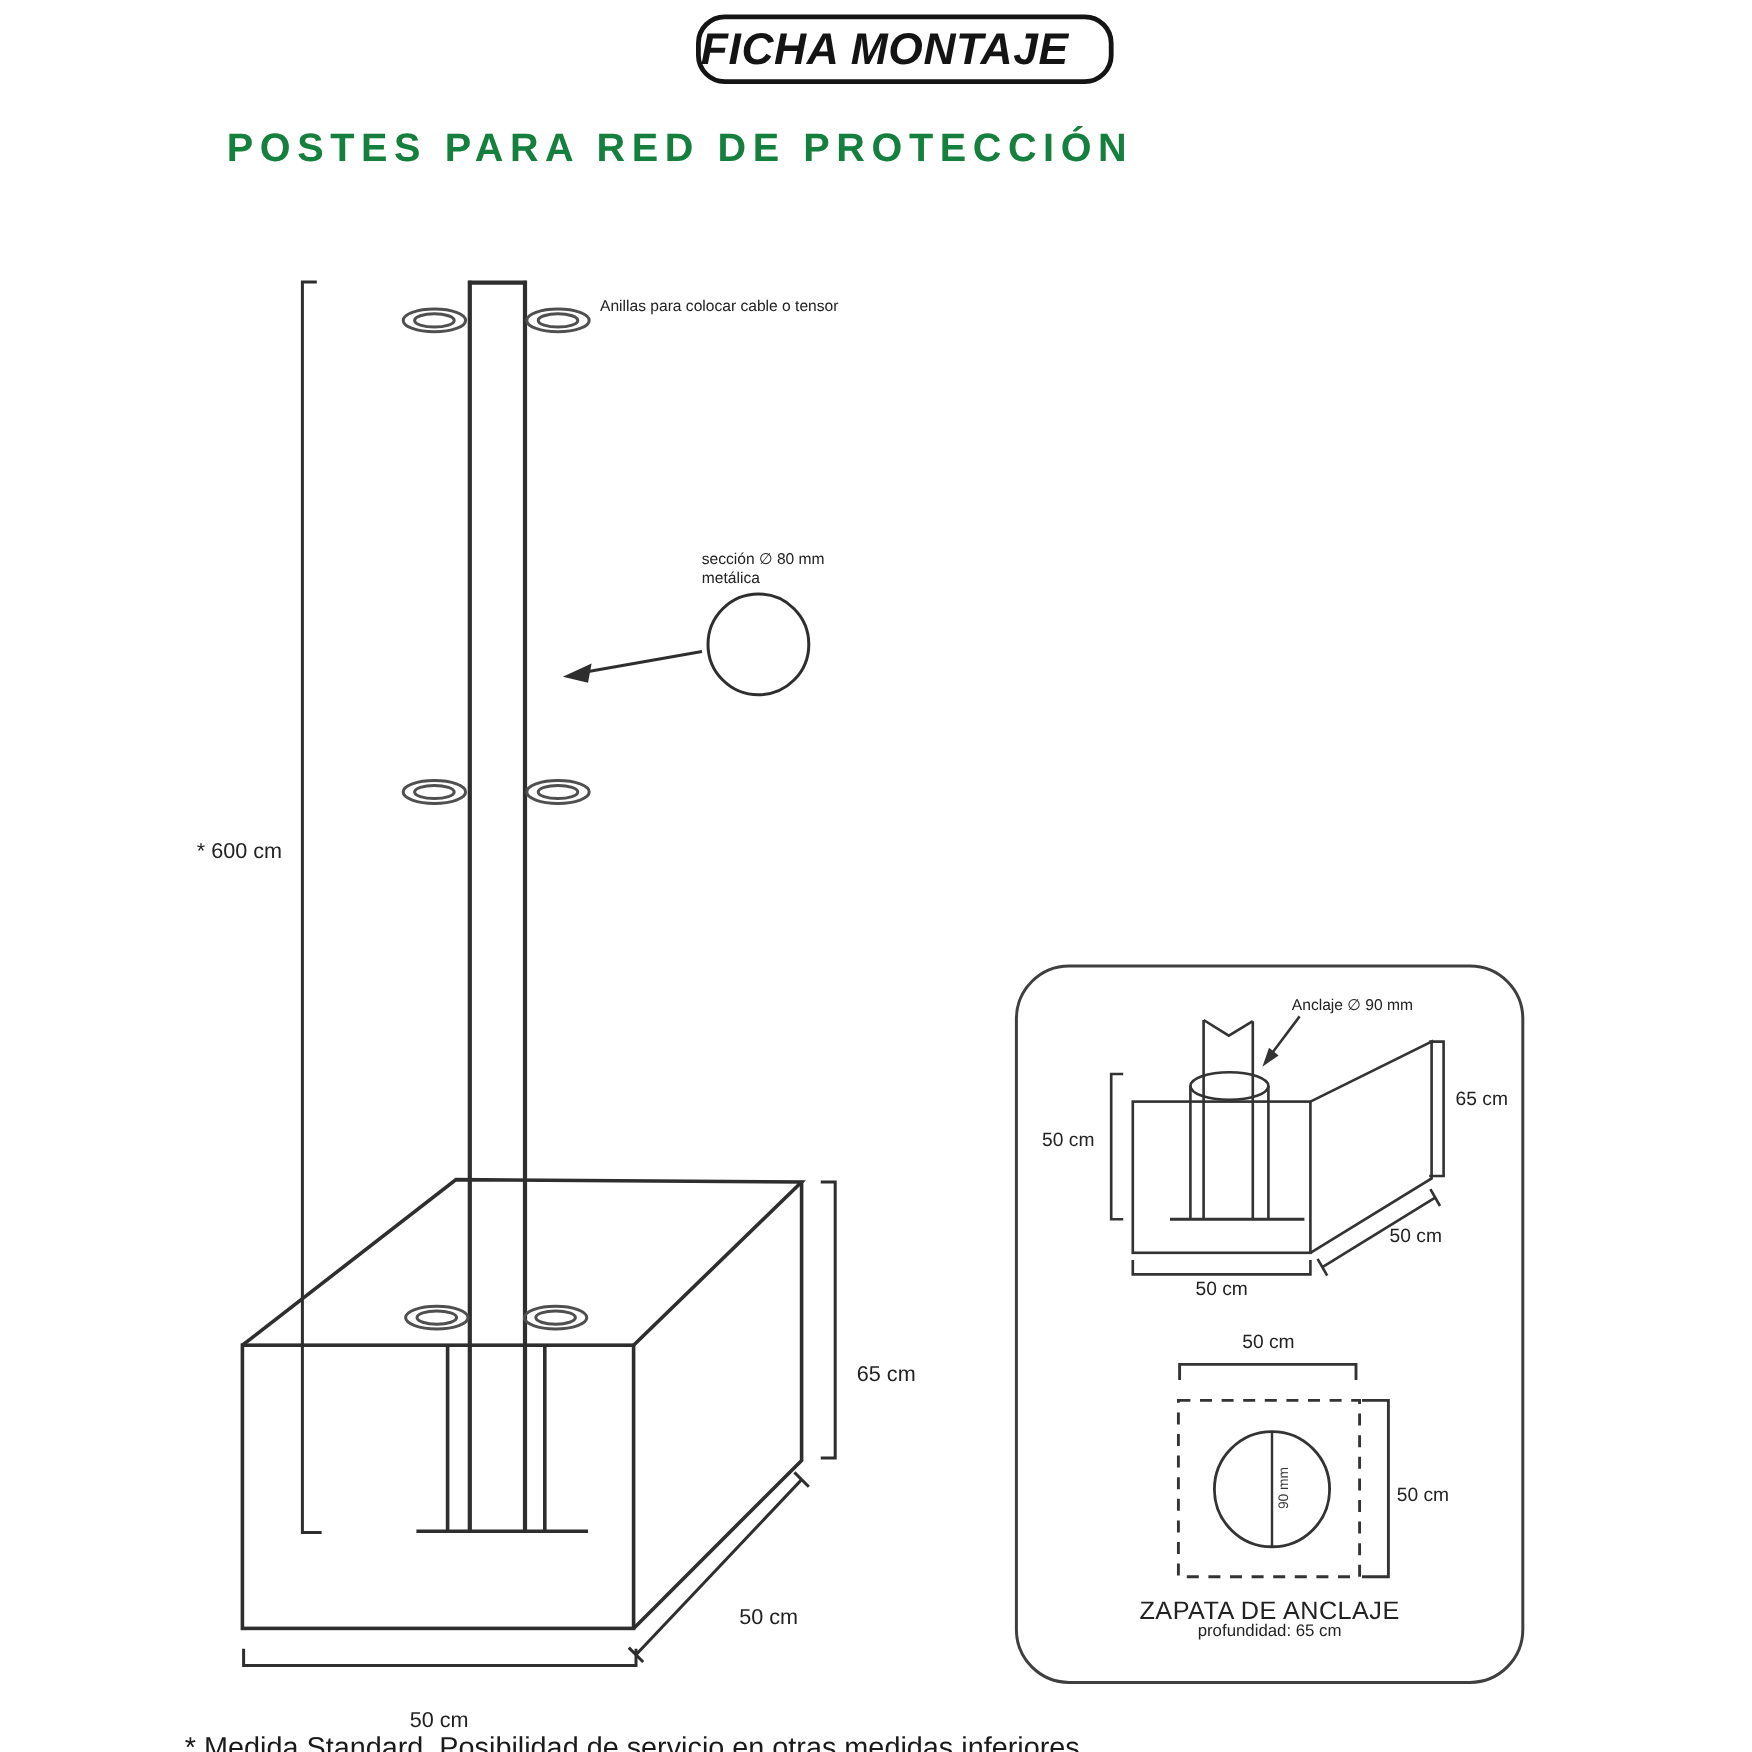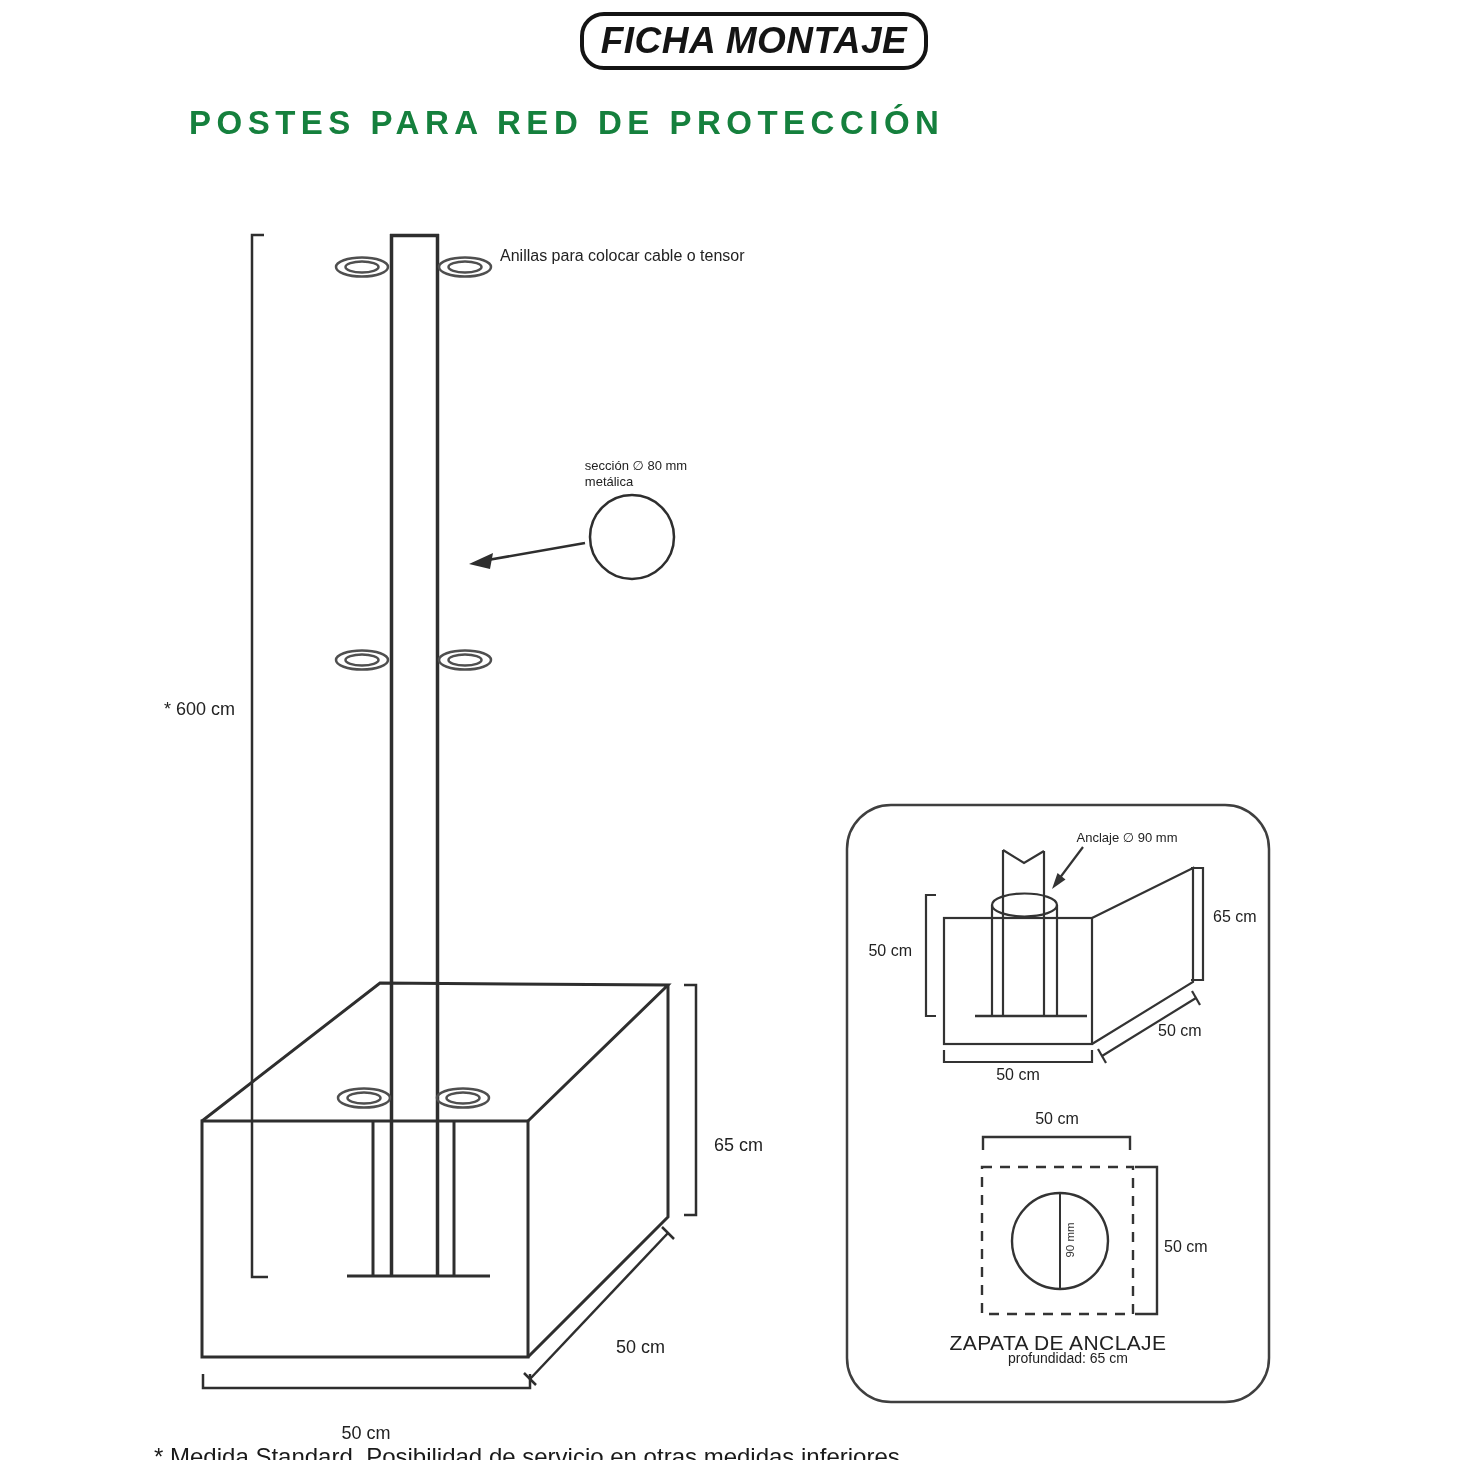--- a/index.html
+++ b/index.html
@@ -6,31 +6,31 @@
   body{
     width:1460px;height:1460px;background:#ffffff;overflow:hidden;position:relative;
     font-family:"Liberation Sans","DejaVu Sans",sans-serif;color:#1f1f1f;
   }
   .stage{position:absolute;left:0;top:0;width:1460px;height:1460px;}
   svg.linework{position:absolute;left:0;top:0;}
 
   .title-box{
     position:absolute;left:580px;top:12px;width:348px;height:58px;
     border:4px solid #141414;border-radius:24px;box-sizing:border-box;
-    display:flex;align-items:center;justify-content:center;
+    display:flex;align-items:center;
     font-weight:bold;font-style:italic;font-size:37px;color:#141414;letter-spacing:0.5px;
   }
   .subtitle{
     position:absolute;left:189px;top:104px;
     font-weight:bold;font-size:33px;letter-spacing:5.5px;color:#15803d;white-space:nowrap;
   }
   .lbl{position:absolute;white-space:nowrap;color:#222;}
   .s13{font-size:13px;line-height:16px;}
   .s16{font-size:16px;}
-  .s17{font-size:16px;text-align:right;}
+  .s17{font-size:13px;text-align:right;}
   .s18{font-size:18px;margin-top:28px;}
   .ctr{transform:translateX(-50%);text-align:left;}
   .rgt{transform:translateX(-100%);}
   .seccion-lbl{left:636px;top:458px;}
   .anillas-lbl{left:500px;top:247px;}
   .dim600-lbl{left:164px;top:671px;}
   .blk65-lbl{left:714px;top:1107px;}
   .blkdepth-lbl{left:616px;top:1309px;}
   .blkwidth-lbl{left:366px;top:1395px;}
   .anclaje-lbl{left:1127px;top:830px;}
@@ -38,21 +38,21 @@
   .p65right-lbl{left:1213px;top:908px;}
   .p50depth-lbl{left:1158px;top:1022px;}
   .p50bottom-lbl{left:1018px;top:1066px;}
   .tv50top-lbl{left:1057px;top:1110px;}
   .tv50right-lbl{left:1164px;top:1238px;}
   .tv90-lbl{
     left:1070px;top:1240px;font-size:11.5px;color:#333;
     transform:translate(-50%,-50%) rotate(-90deg);
   }
   .zapata1-lbl{left:1058px;top:1331px;font-size:21px;letter-spacing:0.4px;}
-  .zapata2-lbl{left:1058px;top:1350px;font-size:14px;margin-left:10px;}
+  .zapata2-lbl{left:1058px;top:1350px;font-size:14px;}
   .footnote{
     position:absolute;left:154px;top:1443px;font-size:24px;color:#1a1a1a;white-space:nowrap;
   }
 </style>
 </head>
 <body>
 
 <div class="stage">
 
   <svg class="linework" width="1460" height="1460" viewBox="0 0 1460 1460">

